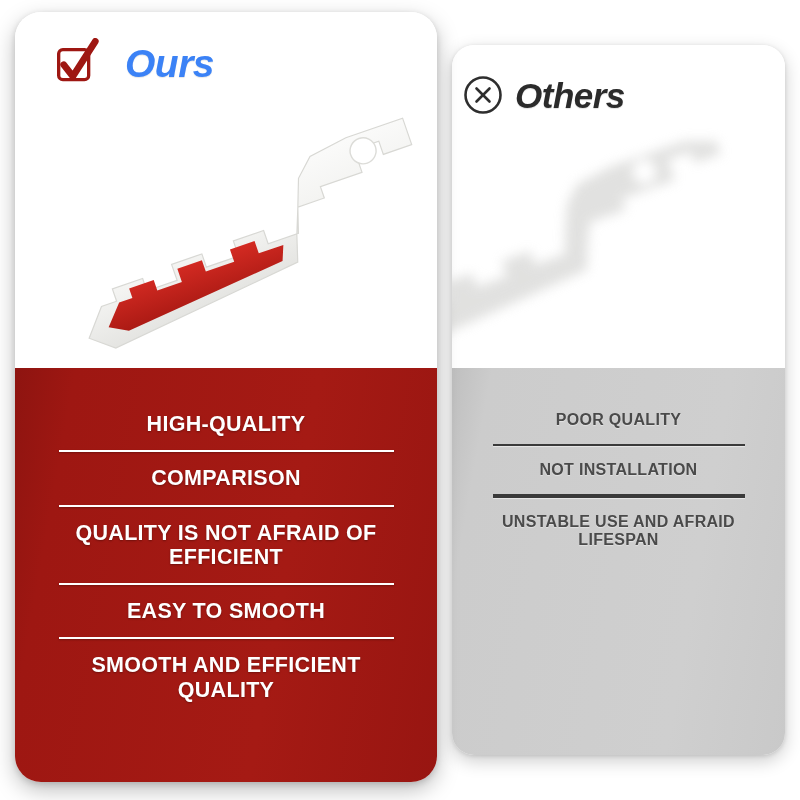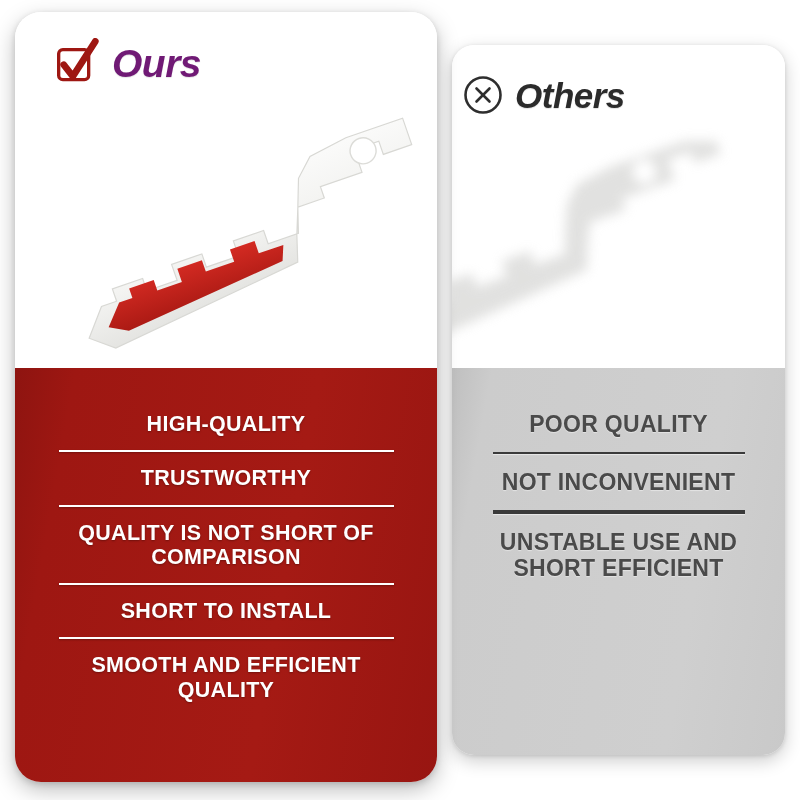--- a/index.html
+++ b/index.html
@@ -126,24 +126,25 @@
   .check-box-icon {
     width: 50px;
     height: 50px;
     flex: 0 0 50px;
     overflow: visible;
   }
   .ours-title {
     font-size: 39px;
     font-weight: bold;
     font-style: italic;
-    color: #701a75;
+    color: #3b82f6;
     letter-spacing: -0.5px;
     line-height: 1;
     text-shadow: 0 1px 1px rgba(0,0,0,0.10);
+    margin-left: 13px;
   }
 
   .tool-wrap {
     position: absolute;
     left: 28px;
     top: 74px;
     width: 400px;
     height: 280px;
     pointer-events: none;
   }
@@ -175,21 +176,21 @@
   }
   .ours-list .feat-text {
     color: #ffffff;
     font-size: 21.5px;
     letter-spacing: 0.3px;
     text-shadow: 0 1px 2px rgba(0,0,0,0.30);
     padding: 0 16px;
   }
   .others-list .feat-text {
     color: #4a4a4a;
-    font-size: 23px;
+    font-size: 16px;
     letter-spacing: 0.3px;
     text-shadow: 0 1px 1px rgba(255,255,255,0.45);
     padding: 0 12px;
   }
 
   .feat-sep {
     height: 0;
     border: none;
     margin: 0 auto;
   }
@@ -231,28 +232,28 @@
 
     <div class="others-bottom">
       <div class="feat-list others-list">
 
         <div class="feat-item">
           <span class="feat-text">POOR QUALITY</span>
         </div>
         <hr class="feat-sep">
 
         <div class="feat-item">
-          <span class="feat-text">NOT INCONVENIENT</span>
-        </div>
-        <hr class="feat-sep">
-
-        <hr class="feat-sep">
-
-        <div class="feat-item">
-          <span class="feat-text">UNSTABLE USE AND SHORT EFFICIENT</span>
+          <span class="feat-text">NOT INSTALLATION</span>
+        </div>
+        <hr class="feat-sep">
+
+        <hr class="feat-sep">
+
+        <div class="feat-item">
+          <span class="feat-text">UNSTABLE USE AND AFRAID LIFESPAN</span>
         </div>
 
       </div>
     </div>
 
     <div class="others-header">
       <span class="x-circle">
         <svg viewBox="0 0 42 42" width="42" height="42" aria-hidden="true">
           <circle cx="21" cy="21" r="17.5" fill="none" stroke="#2e2e2e" stroke-width="2.6"></circle>
           <line x1="14.5" y1="14.5" x2="27.5" y2="27.5" stroke="#2e2e2e" stroke-width="2.6" stroke-linecap="round"></line>
@@ -299,31 +300,31 @@
 
     <div class="ours-bottom">
       <div class="feat-list ours-list">
 
         <div class="feat-item">
           <span class="feat-text">HIGH-QUALITY</span>
         </div>
         <hr class="feat-sep">
 
         <div class="feat-item">
-          <span class="feat-text">TRUSTWORTHY</span>
-        </div>
-        <hr class="feat-sep">
-
-        <div class="feat-item">
-          <span class="feat-text">QUALITY IS NOT SHORT OF COMPARISON</span>
-        </div>
-        <hr class="feat-sep">
-
-        <div class="feat-item">
-          <span class="feat-text">SHORT TO INSTALL</span>
+          <span class="feat-text">COMPARISON</span>
+        </div>
+        <hr class="feat-sep">
+
+        <div class="feat-item">
+          <span class="feat-text">QUALITY IS NOT AFRAID OF EFFICIENT</span>
+        </div>
+        <hr class="feat-sep">
+
+        <div class="feat-item">
+          <span class="feat-text">EASY TO SMOOTH</span>
         </div>
         <hr class="feat-sep">
 
         <div class="feat-item">
           <span class="feat-text">SMOOTH AND EFFICIENT QUALITY</span>
         </div>
 
       </div>
     </div>
 

